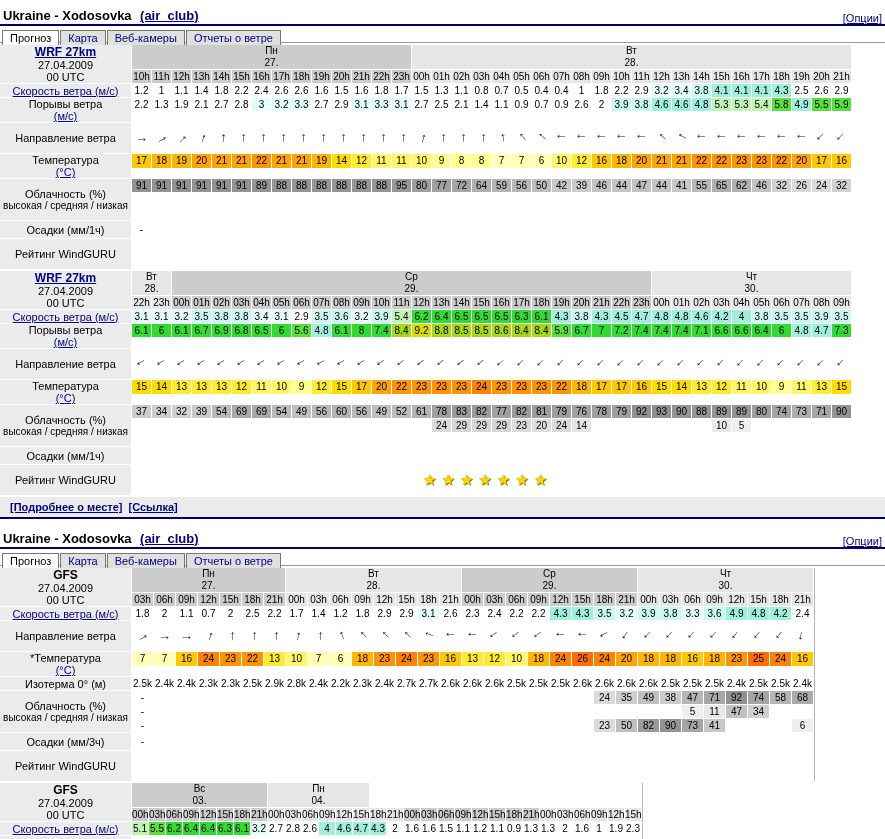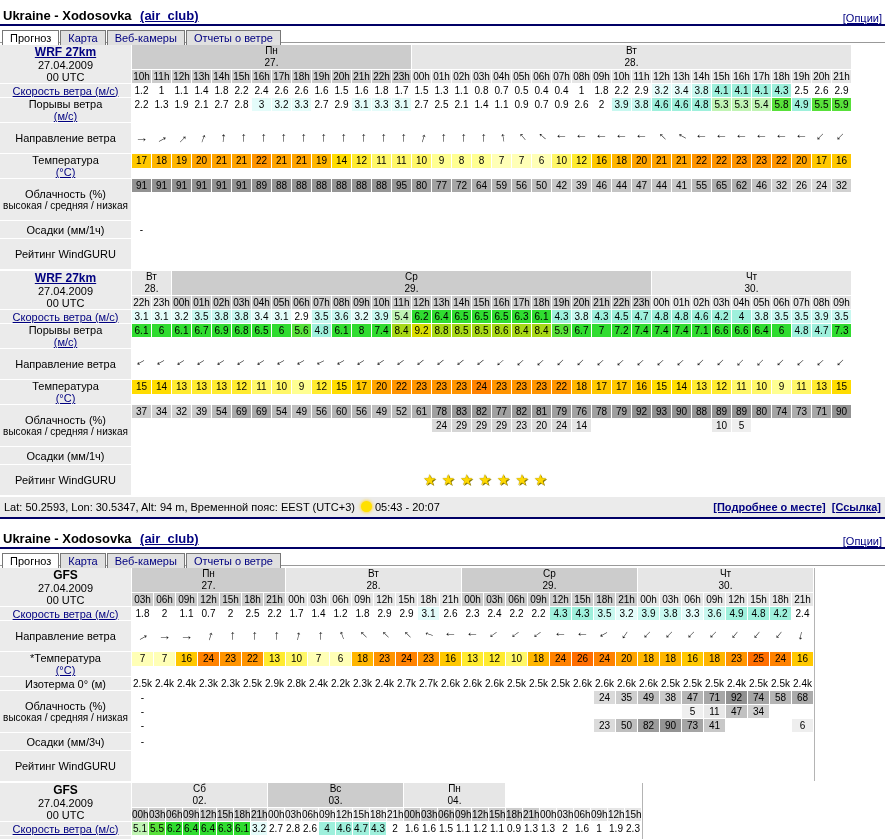--- a/index.html
+++ b/index.html
@@ -860,23 +860,20 @@
           </div>
           <div class="row ratingrow">
             <div class="lbl">
               <span>Рейтинг WindGURU</span>
             </div>
             <div class="stars">★★★★★★★</div>
           </div>
         </div>
       </div>
     <div class="footerbar">
-      <span>
-        <span>Lat: 50.2593, Lon: 30.5347, Alt: 94 m, Временной пояс: EEST (UTC+3)</span><span class="sun"></span><span>05:43 - 20:07</span>
-      </span>
       <span class="links"><a>[Подробнее о месте]</a><a>[Ссылка]</a></span>
     </div>
     <div class="gap"></div>
   </div>
 
   <div>
     <div class="titlebar">
       <span>
         <span class="loc-title">Ukraine - Xodosovka</span>
         <a class="club-link">(air_club)</a>
@@ -1252,24 +1249,20 @@
         </div>
         <div class="tbl bordered" style="width: 642px;">
           <div class="row">
             <div class="lbl mhdr">
               <div class="model">GFS</div>
               <div style="font-size: 11px;">27.04.2009</div>
               <div style="font-size: 11px;">00 UTC</div>
             </div>
             <div class="cellcol">
               <div class="cells" style="margin-bottom: 1px;">
-                <div class="cell daycell light" style="width: 135px;">
-                  <div>Сб</div>
-                  <div>02.</div>
-                </div>
                 <div class="cell daycell dark" style="width: 135px;">
                   <div>Вс</div>
                   <div>03.</div>
                 </div>
                 <div class="cell daycell light" style="width: 101px;">
                   <div>Пн</div>
                   <div>04.</div>
                 </div>
               </div>
               <div class="cells">

